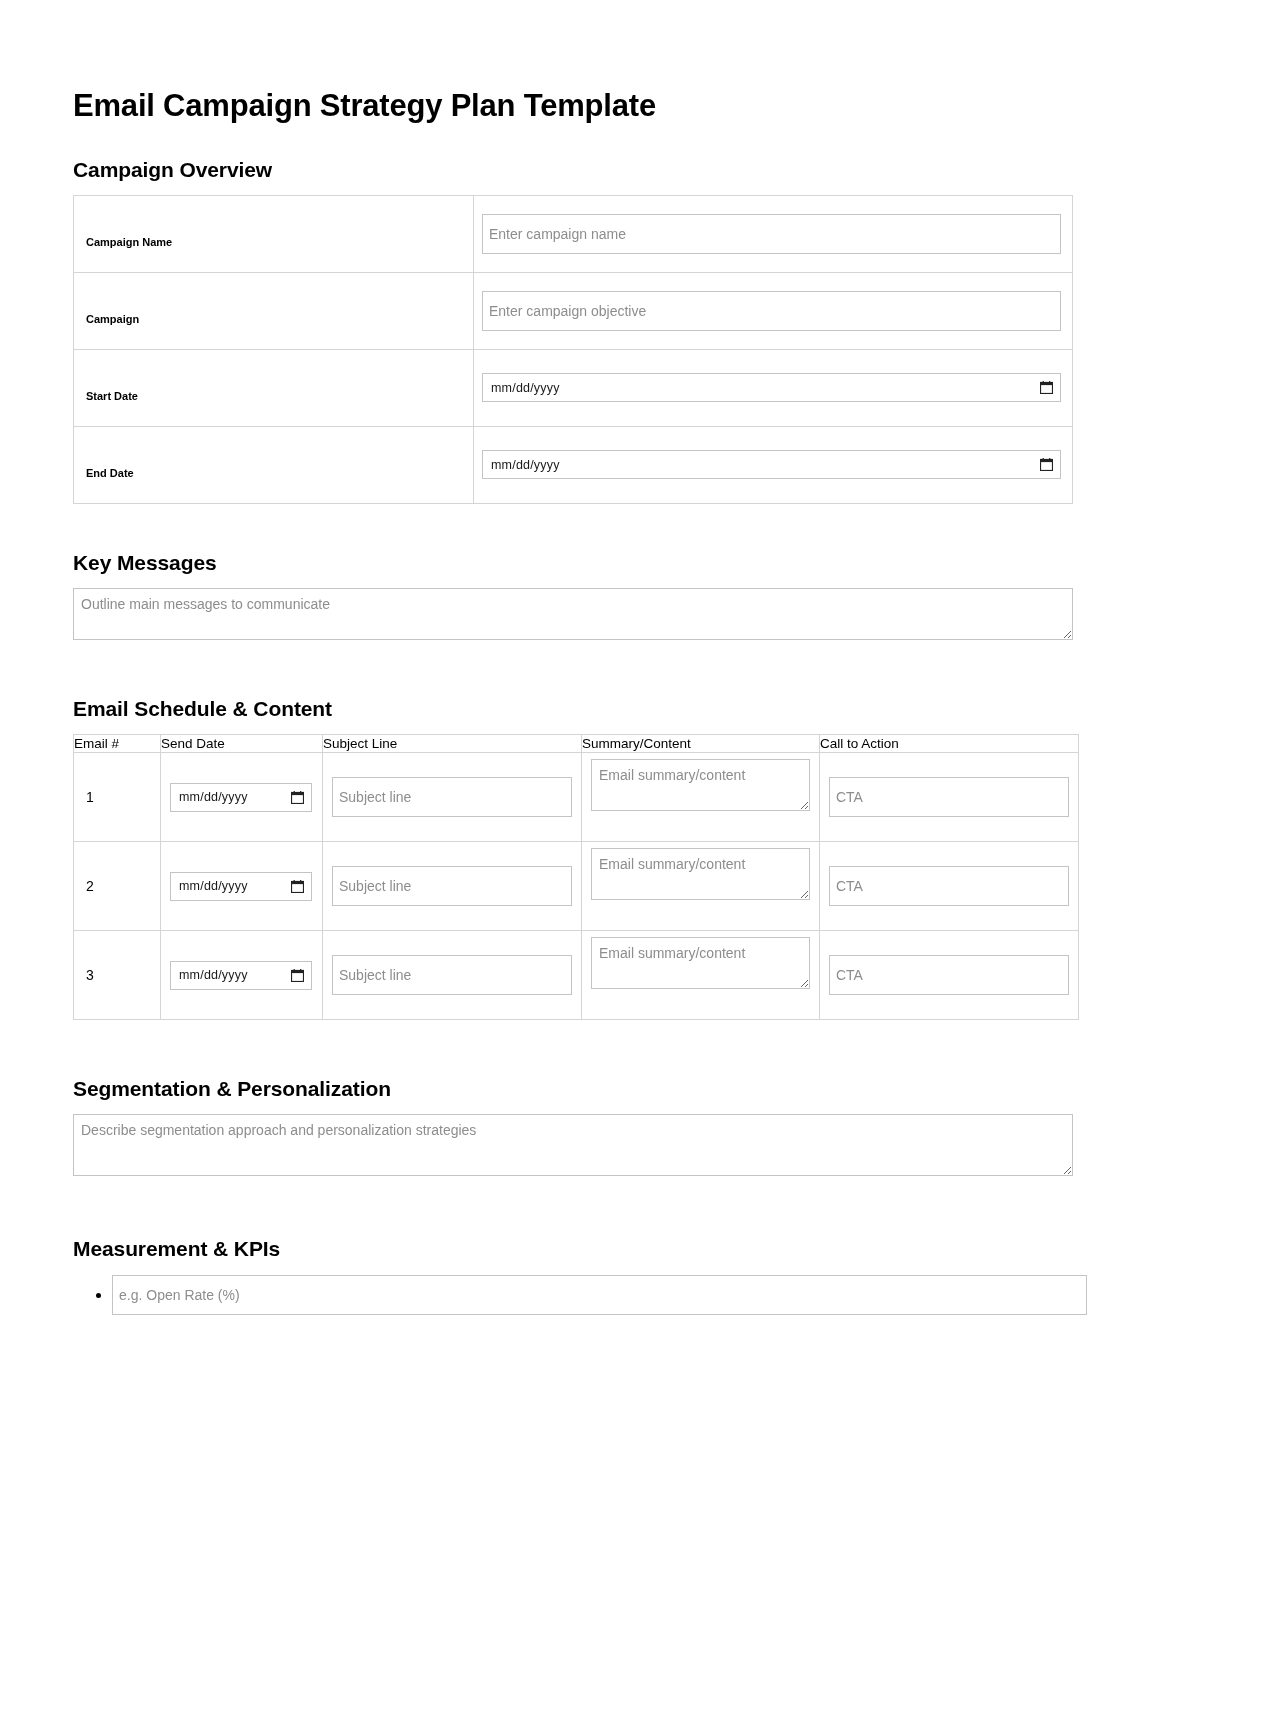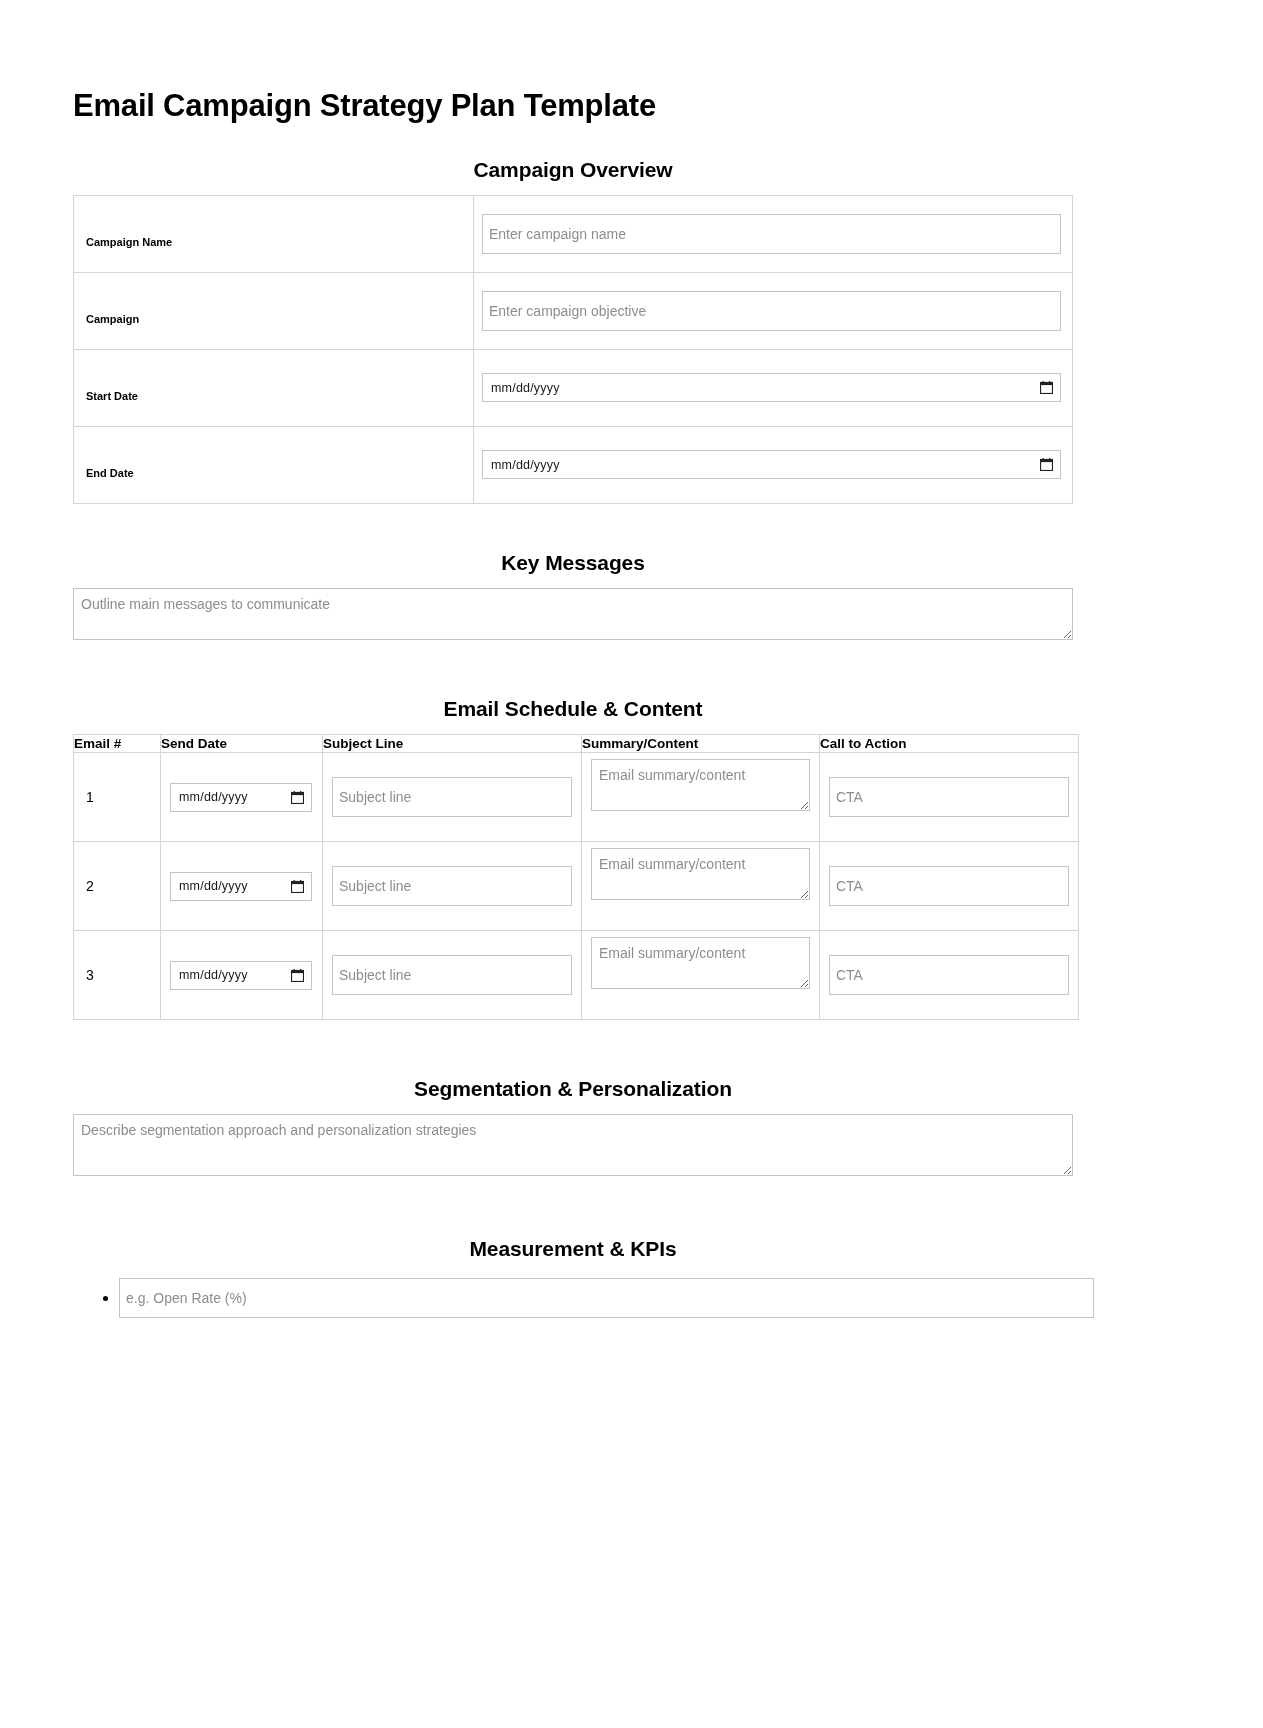--- a/index.html
+++ b/index.html
@@ -35,21 +35,20 @@
     line-height: 1.15;
     color: #000;
   }
   h2.section-title {
     font-size: 21px;
     font-weight: bold;
     margin: 0 0 13px 0;
     line-height: 1.2;
     color: #000;
     letter-spacing: -0.1px;
-    text-align: center;
   }
 
   
   table.grid {
     border-collapse: collapse;
     width: 1000px;
     table-layout: fixed;
     border: 1px solid #c8c8c8;
   }
   table.grid td, table.grid th {
@@ -127,21 +126,21 @@
   .ta-seg { height: 62px; }
 
   .spacer-sm { height: 46px; }
   .spacer-md { height: 56px; }
   .spacer-lg { height: 60px; }
 
   
   .sched-table { width: 1000px; }
   .sched-table th {
     font-size: 13.5px;
-    font-weight: bold;
+    font-weight: normal;
     text-align: left;
     padding: 8px 0 8px 9px;
     height: 17px;
     color: #000;
     background: #fff;
   }
   .sched-table td { padding: 0; }
 
   .col-num   { width: 86px; }
   .col-date  { width: 161px; }
@@ -166,21 +165,21 @@
   .sched-table .row-1 td { height: 76px; }
   .sched-table .row-n td { height: 76px; }
 
   .sched-date-wrap { width: 142px; }
   .sched-subject { width: 100%; }
   .sched-summary { height: 52px; }
   .sched-cta { width: 100%; }
 
   
   ul.kpi-list {
-    margin: 16px;
+    margin: 9px;
     padding: 0 0 0 30px;
     list-style: disc;
   }
   ul.kpi-list li {
     margin: 0;
     padding: 0;
   }
   ul.kpi-list li input.text-input {
     width: 975px;
   }

